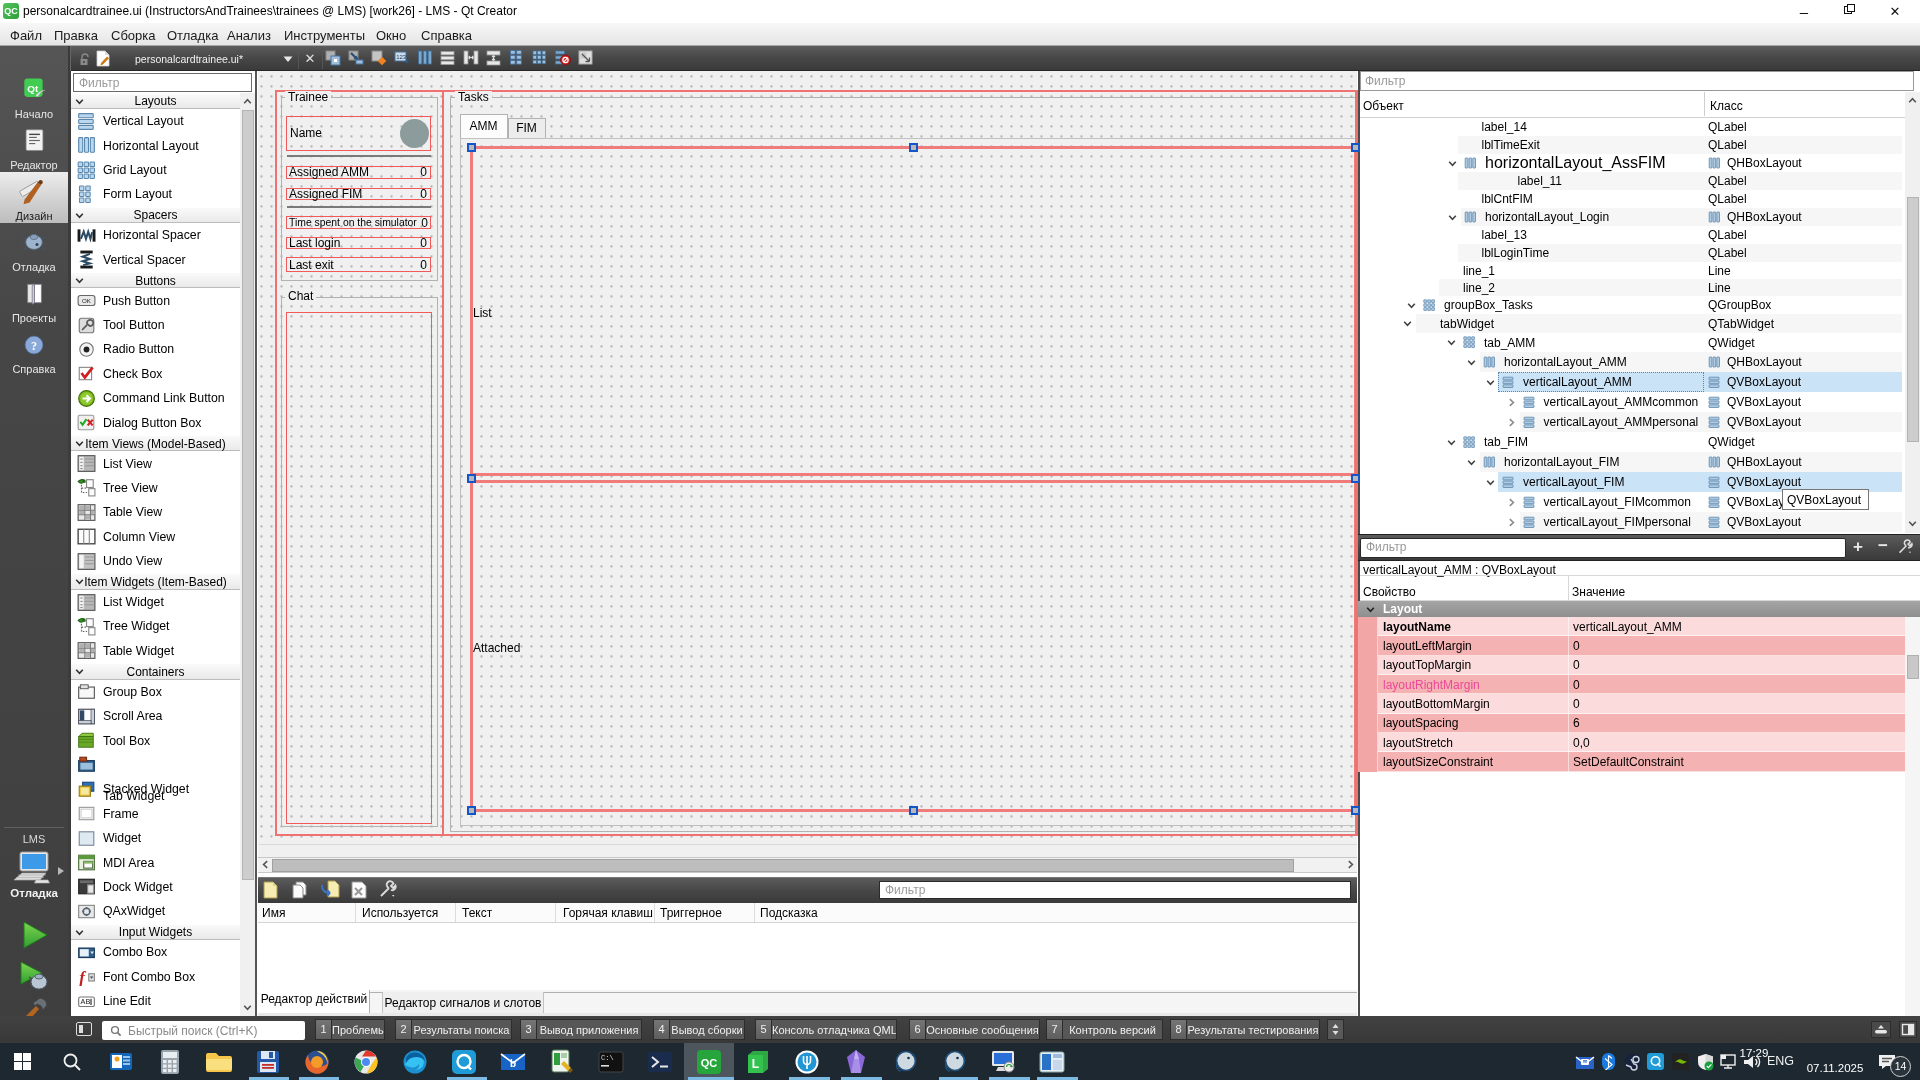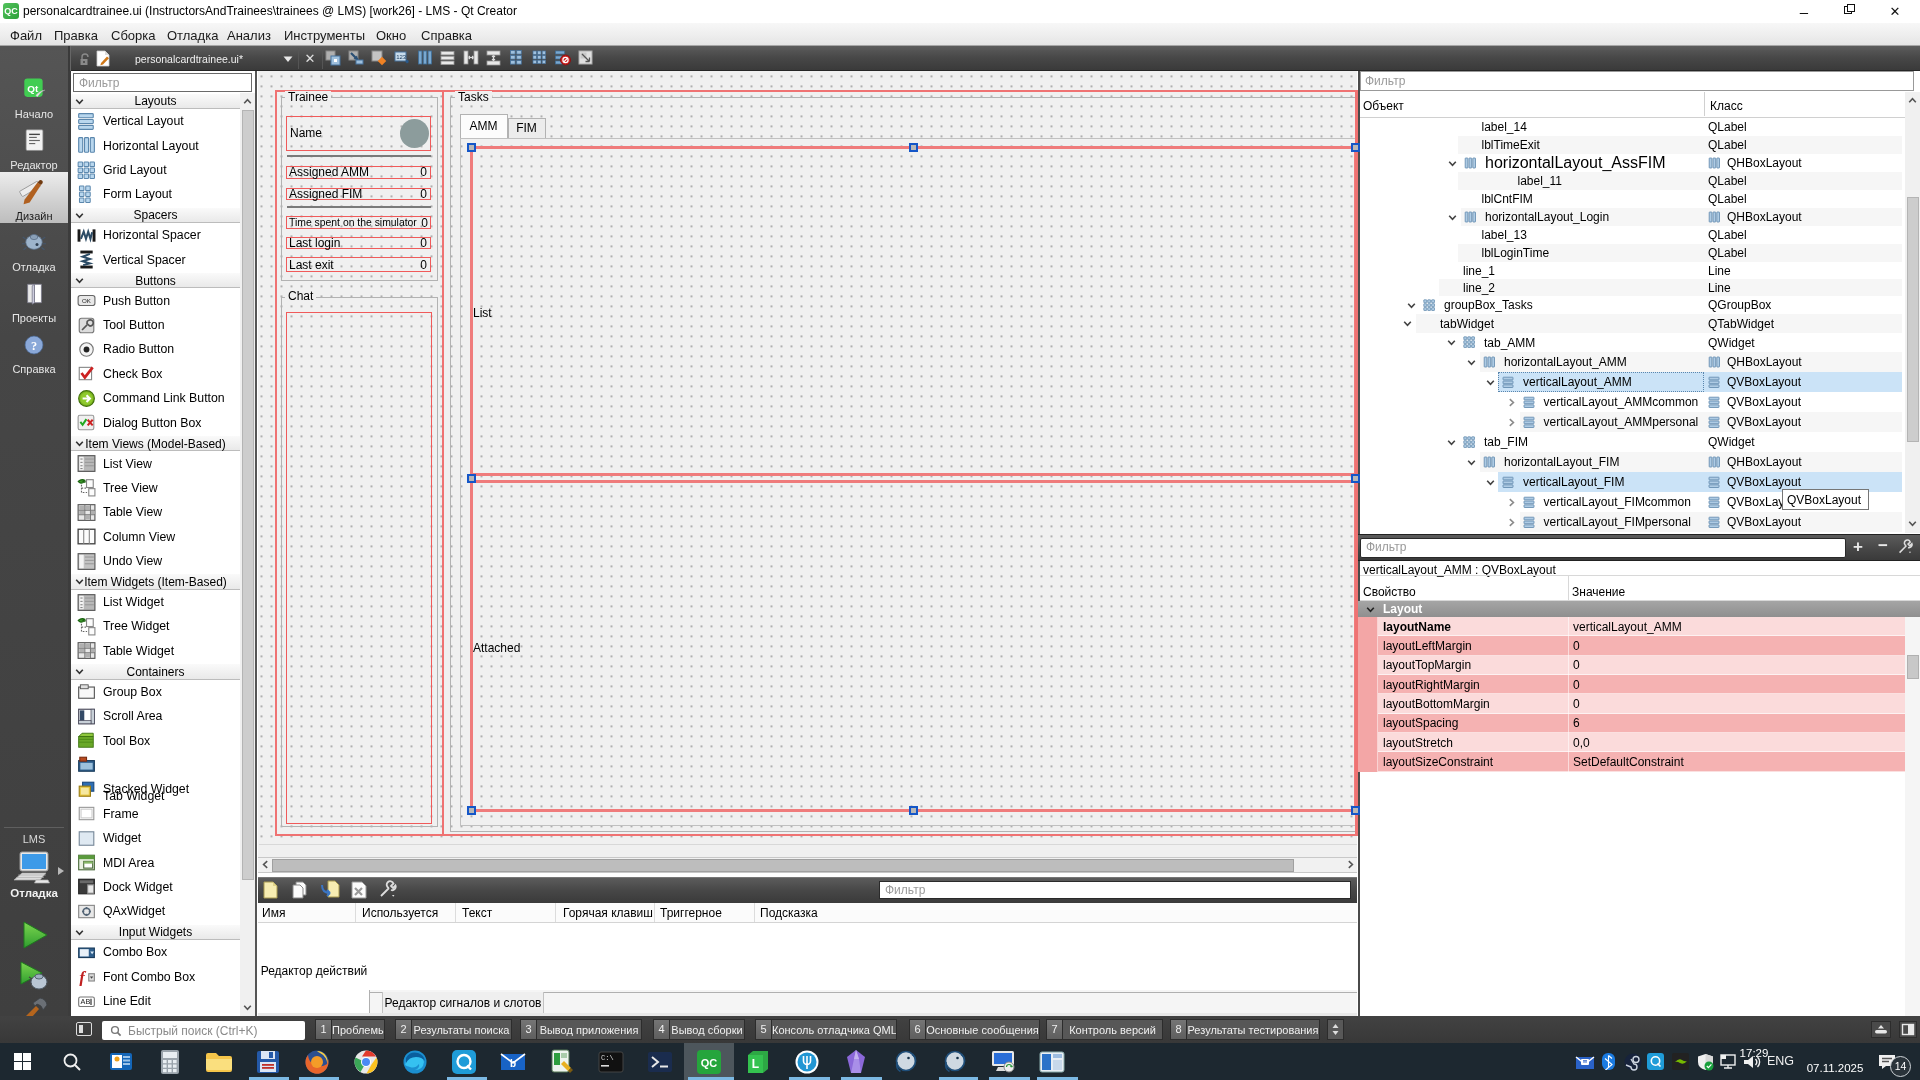--- a/index.html
+++ b/index.html
@@ -656,21 +656,21 @@
 <div style="left:354.5px;top:903px;width:1px;height:19px;background:#dcdcdc"></div>
 <div style="left:454.5px;top:903px;width:1px;height:19px;background:#dcdcdc"></div>
 <div style="left:554.5px;top:903px;width:1px;height:19px;background:#dcdcdc"></div>
 <div style="left:653.5px;top:903px;width:1px;height:19px;background:#dcdcdc"></div>
 <div style="left:753.5px;top:903px;width:1px;height:19px;background:#dcdcdc"></div>
 <div style="left:258px;top:923px;width:1099px;height:67px;background:#fff"></div>
 <div style="left:258px;top:990px;width:1099px;height:23px;background:#f5f5f5"></div>
 <div style="left:370px;top:992px;width:987px;height:1px;background:#b0b0b0"></div>
 <div style="left:382px;top:992px;width:162px;height:21px;background:#efefef;border-left:1px solid #c2c2c2;border-right:1px solid #c2c2c2"></div>
 <div style="left:258px;top:990px;width:112px;height:23px;background:#fff;border-right:1px solid #b0b0b0"></div>
-<div style="left:258px;top:964px;width:112px;height:14px;line-height:14px;font-size:12px;color:#000;font-weight:normal;text-align:center;">Редактор действий</div>
+<div style="left:258px;top:992px;width:112px;height:14px;line-height:14px;font-size:12px;color:#000;font-weight:normal;text-align:center;">Редактор действий</div>
 <div style="left:382px;top:996px;width:162px;height:14px;line-height:14px;font-size:12px;color:#000;font-weight:normal;text-align:center;">Редактор сигналов и слотов</div>
 <div style="left:258px;top:1013px;width:1099px;height:3px;background:#e8e8e8"></div>
 <div style="left:1355px;top:90px;width:2.5px;height:745.5px;background:#ef7272"></div>
 <div style="left:1358px;top:71px;width:2px;height:945px;background:#4a4a4a"></div>
 <div style="left:1360px;top:71px;width:560px;height:945px;background:#fff"></div>
 <div style="left:1360px;top:71px;width:554px;height:20px;background:#fff;border:1px solid #999"></div>
 <div style="left:1365px;top:74px;height:14px;line-height:14px;font-size:12px;color:#9a9a9a;font-weight:normal;text-align:left;">Фильтр</div>
 <div style="left:1363px;top:99px;height:15px;line-height:15px;font-size:12px;color:#000;font-weight:normal;text-align:left;">Объект</div>
 <div style="left:1710px;top:99px;height:15px;line-height:15px;font-size:12px;color:#000;font-weight:normal;text-align:left;">Класс</div>
 <div style="left:1360px;top:116.5px;width:560px;height:1px;background:#d0d0d0"></div>
@@ -1024,21 +1024,21 @@
 <div style="left:1358px;top:636.35px;width:562px;height:19.35px;background:#f5b2b2;border-bottom:1px solid rgba(255,255,255,0.6)"></div>
 <div style="left:1358px;top:636.35px;width:20px;height:19.35px;background:#f3a6a6;border-right:1px solid rgba(255,255,255,0.5)"></div>
 <div style="left:1383px;top:638.85px;height:14px;line-height:14px;font-size:12px;color:#000;font-weight:normal;text-align:left;">layoutLeftMargin</div>
 <div style="left:1573px;top:638.85px;height:14px;line-height:14px;font-size:12px;color:#000;font-weight:normal;text-align:left;">0</div>
 <div style="left:1358px;top:655.7px;width:562px;height:19.35px;background:#fbdbdb;border-bottom:1px solid rgba(255,255,255,0.6)"></div>
 <div style="left:1358px;top:655.7px;width:20px;height:19.35px;background:#f3a6a6;border-right:1px solid rgba(255,255,255,0.5)"></div>
 <div style="left:1383px;top:658.2px;height:14px;line-height:14px;font-size:12px;color:#000;font-weight:normal;text-align:left;">layoutTopMargin</div>
 <div style="left:1573px;top:658.2px;height:14px;line-height:14px;font-size:12px;color:#000;font-weight:normal;text-align:left;">0</div>
 <div style="left:1358px;top:675.0500000000001px;width:562px;height:19.35px;background:#f5b2b2;border-bottom:1px solid rgba(255,255,255,0.6)"></div>
 <div style="left:1358px;top:675.0500000000001px;width:20px;height:19.35px;background:#f3a6a6;border-right:1px solid rgba(255,255,255,0.5)"></div>
-<div style="left:1383px;top:677.5500000000001px;height:14px;line-height:14px;font-size:12px;color:#000000;font-weight:normal;text-align:left;">layoutRightMargin</div>
+<div style="left:1383px;top:677.5500000000001px;height:14px;line-height:14px;font-size:12px;color:#ec4899;font-weight:normal;text-align:left;">layoutRightMargin</div>
 <div style="left:1573px;top:677.5500000000001px;height:14px;line-height:14px;font-size:12px;color:#000;font-weight:normal;text-align:left;">0</div>
 <div style="left:1358px;top:694.4000000000001px;width:562px;height:19.35px;background:#fbdbdb;border-bottom:1px solid rgba(255,255,255,0.6)"></div>
 <div style="left:1358px;top:694.4000000000001px;width:20px;height:19.35px;background:#f3a6a6;border-right:1px solid rgba(255,255,255,0.5)"></div>
 <div style="left:1383px;top:696.9000000000001px;height:14px;line-height:14px;font-size:12px;color:#000;font-weight:normal;text-align:left;">layoutBottomMargin</div>
 <div style="left:1573px;top:696.9000000000001px;height:14px;line-height:14px;font-size:12px;color:#000;font-weight:normal;text-align:left;">0</div>
 <div style="left:1358px;top:713.7500000000001px;width:562px;height:19.35px;background:#f5b2b2;border-bottom:1px solid rgba(255,255,255,0.6)"></div>
 <div style="left:1358px;top:713.7500000000001px;width:20px;height:19.35px;background:#f3a6a6;border-right:1px solid rgba(255,255,255,0.5)"></div>
 <div style="left:1383px;top:716.2500000000001px;height:14px;line-height:14px;font-size:12px;color:#000;font-weight:normal;text-align:left;">layoutSpacing</div>
 <div style="left:1573px;top:716.2500000000001px;height:14px;line-height:14px;font-size:12px;color:#000;font-weight:normal;text-align:left;">6</div>
 <div style="left:1358px;top:733.1000000000001px;width:562px;height:19.35px;background:#fbdbdb;border-bottom:1px solid rgba(255,255,255,0.6)"></div>

